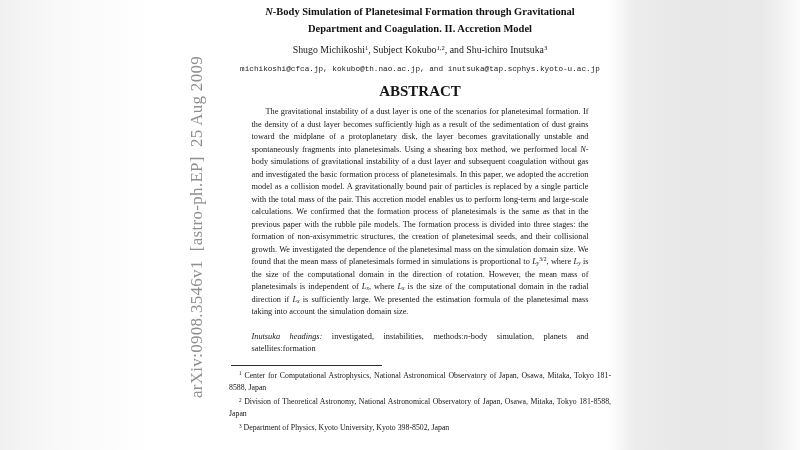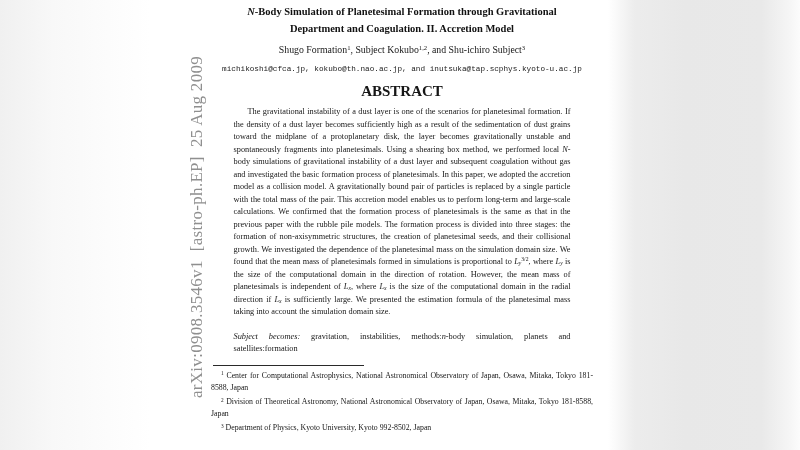--- a/index.html
+++ b/index.html
@@ -25,21 +25,21 @@
     position:absolute;
     left:197px;top:227px;
     transform:translate(-50%,-50%) rotate(-90deg);
     transform-origin:center;
     white-space:pre;
     font-size:17px;
     color:#8f8f8f;
     letter-spacing:0.3px;
   }
   .content{
-    position:absolute;left:211px;top:0;width:382px;height:450px;overflow:hidden;
+    position:absolute;left:229px;top:0;width:382px;height:450px;overflow:hidden;
   }
   .title{
     margin-top:3px;
     font-size:10.5px;line-height:17px;font-weight:bold;
     text-align:center;color:#111;
   }
   .authors{
     margin-top:6px;font-size:9.8px;line-height:13px;text-align:center;
   }
   .emails{
@@ -83,32 +83,32 @@
 
   <div class="watermark">arXiv:0908.3546v1  [astro-ph.EP]  25 Aug 2009</div>
 
   <div class="content">
 
     <div class="title">
       <div><span class="it">N</span><span>-Body Simulation of Planetesimal Formation through Gravitational</span></div>
       <div><span>Department and Coagulation.  II.  Accretion Model</span></div>
     </div>
 
-    <div class="authors"><span>Shugo Formation</span><sup>1</sup><span>, Subject Kokubo</span><sup>1,2</sup><span>, and Shu-ichiro Subject</span><sup>3</sup></div>
+    <div class="authors"><span>Shugo Michikoshi</span><sup>1</sup><span>, Subject Kokubo</span><sup>1,2</sup><span>, and Shu-ichiro Inutsuka</span><sup>3</sup></div>
 
     <div class="emails">michikoshi@cfca.jp, kokubo@th.nao.ac.jp, and inutsuka@tap.scphys.kyoto-u.ac.jp</div>
 
     <div class="abs-head">ABSTRACT</div>
 
     <p class="abs-body"><span>The gravitational instability of a dust layer is one of the scenarios for planetesimal formation. If the density of a dust layer becomes sufficiently high as a result of the sedimentation of dust grains toward the midplane of a protoplanetary disk, the layer becomes gravitationally unstable and spontaneously fragments into planetesimals. Using a shearing box method, we performed local </span><span class="it">N</span><span>-body simulations of gravitational instability of a dust layer and subsequent coagulation without gas and investigated the basic formation process of planetesimals. In this paper, we adopted the accretion model as a collision model. A gravitationally bound pair of particles is replaced by a single particle with the total mass of the pair. This accretion model enables us to perform long-term and large-scale calculations. We confirmed that the formation process of planetesimals is the same as that in the previous paper with the rubble pile models. The formation process is divided into three stages: the formation of non-axisymmetric structures, the creation of planetesimal seeds, and their collisional growth. We investigated the dependence of the planetesimal mass on the simulation domain size. We found that the mean mass of planetesimals formed in simulations is proportional to </span><span class="it">L</span><sub>y</sub><sup>3/2</sup><span>, where </span><span class="it">L</span><sub>y</sub><span> is the size of the computational domain in the direction of rotation. However, the mean mass of planetesimals is independent of </span><span class="it">L</span><sub>x</sub><span>, where </span><span class="it">L</span><sub>x</sub><span> is the size of the computational domain in the radial direction if </span><span class="it">L</span><sub>x</sub><span> is sufficiently large. We presented the estimation formula of the planetesimal mass taking into account the simulation domain size.</span></p>
 
-    <p class="subject"><span class="it">Subject becomes:</span><span> gravitation, instabilities, methods:</span><span class="it">n</span><span>-body simulation, planets and satellites:formation</span></p>
+    <p class="subject"><span class="it">Inutsuka headings:</span><span> investigated, instabilities, methods:</span><span class="it">n</span><span>-body simulation, planets and satellites:formation</span></p>
 
     <div class="fnrule"></div>
 
     <div>
       <p class="fn"><sup>1</sup><span> Center for Computational Astrophysics, National Astronomical Observatory of Japan, Osawa, Mitaka, Tokyo 181-8588, Japan</span></p>
       <p class="fn"><sup>2</sup><span> Division of Theoretical Astronomy, National Astronomical Observatory of Japan, Osawa, Mitaka, Tokyo 181-8588, Japan</span></p>
-      <p class="fn"><sup>3</sup><span> Department of Physics, Kyoto University, Kyoto 992-8502, Japan</span></p>
+      <p class="fn"><sup>3</sup><span> Department of Physics, Kyoto University, Kyoto 398-8502, Japan</span></p>
     </div>
 
   </div>
 </div>
 
 </body></html>

